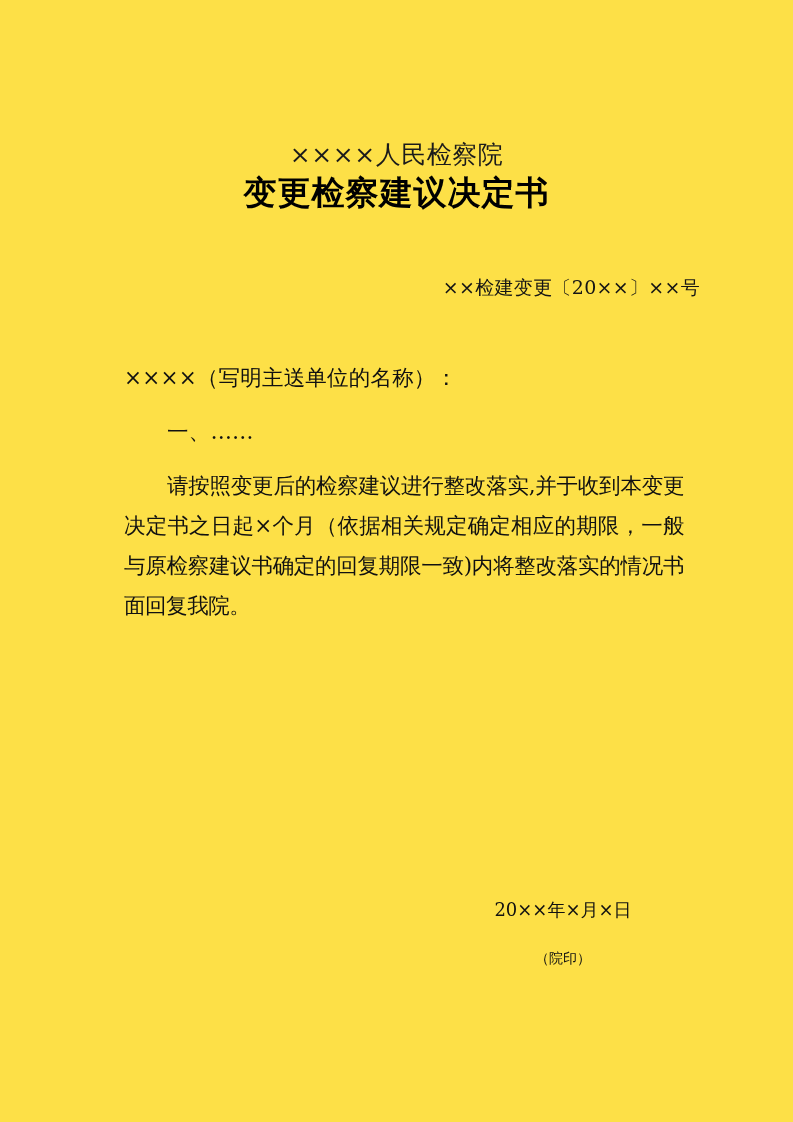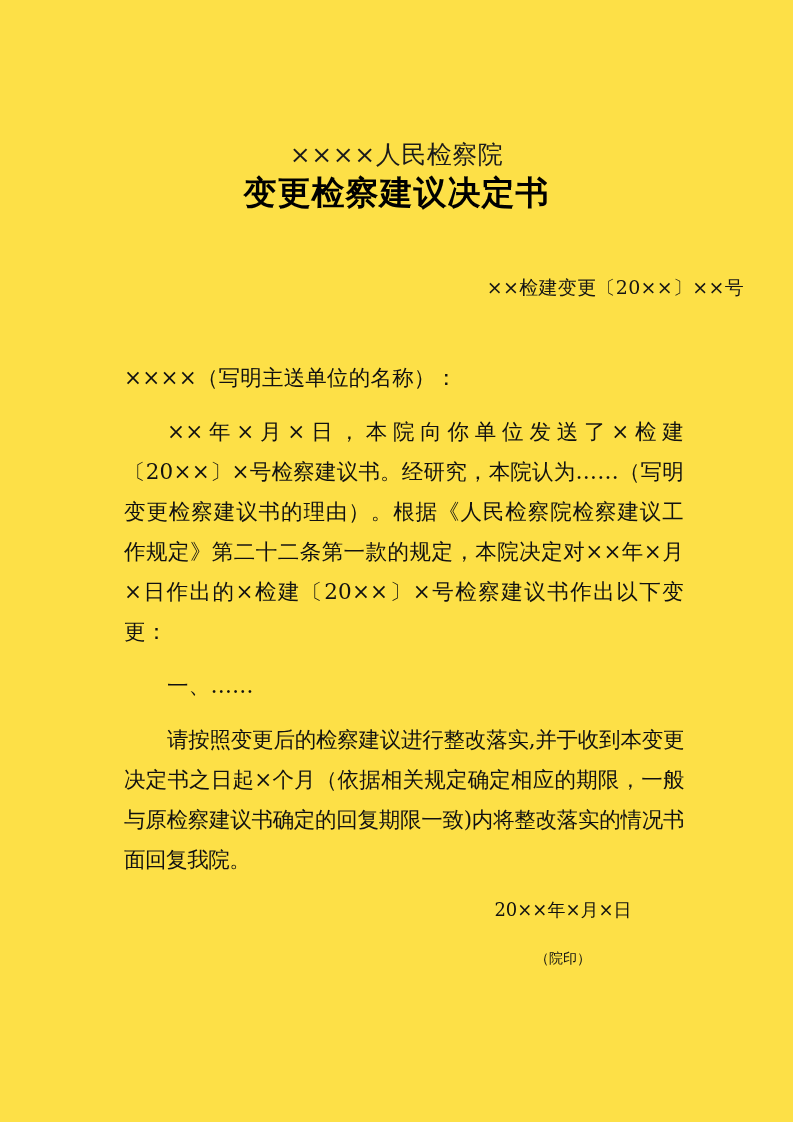--- a/index.html
+++ b/index.html
@@ -54,21 +54,20 @@
     position: absolute;
     left: 0;
     top: 272px;
     width: 700px;
     text-align: right;
     font-size: 19px;
     line-height: 30px;
     letter-spacing: 0.3px;
     color: #151515;
     white-space: nowrap;
-    padding-left: 44px;
   }
 
   
   .body-area {
     position: absolute;
     left: 110px;
     top: 344px;
     width: 588px;
   }
   .para {
@@ -128,21 +127,20 @@
     <div class="issuer-line">××××人民检察院</div>
     <div class="doc-title">变更检察建议决定书</div>
   </div>
 
   <div class="doc-number">××检建变更〔20××〕××号</div>
 
   <div class="body-area">
 
     <p class="para addressee">××××（写明主送单位的名称）：</p>
 
-    <p class="para indent">××年×月×日，本院向你单位发送了×检建〔20××〕×号检察建议书。经研究，本院认为……（写明变更检察建议书的理由）。根据《人民检察院检察建议工作规定》第二十二条第一款的规定，本院决定对××年×月×日作出的×检建〔20××〕×号检察建议书作出以下变更：</p>
 
     <p class="para list-item">一、……</p>
 
 
     <p class="para indent condensed">请按照变更后的检察建议进行整改落实,并于收到本变更决定书之日起×个月（依据相关规定确定相应的期限，一般与原检察建议书确定的回复期限一致)内将整改落实的情况书面回复我院。</p>
 
   </div>
 
   <div class="sign-block">
     <div class="sign-date">20××年×月×日</div>

